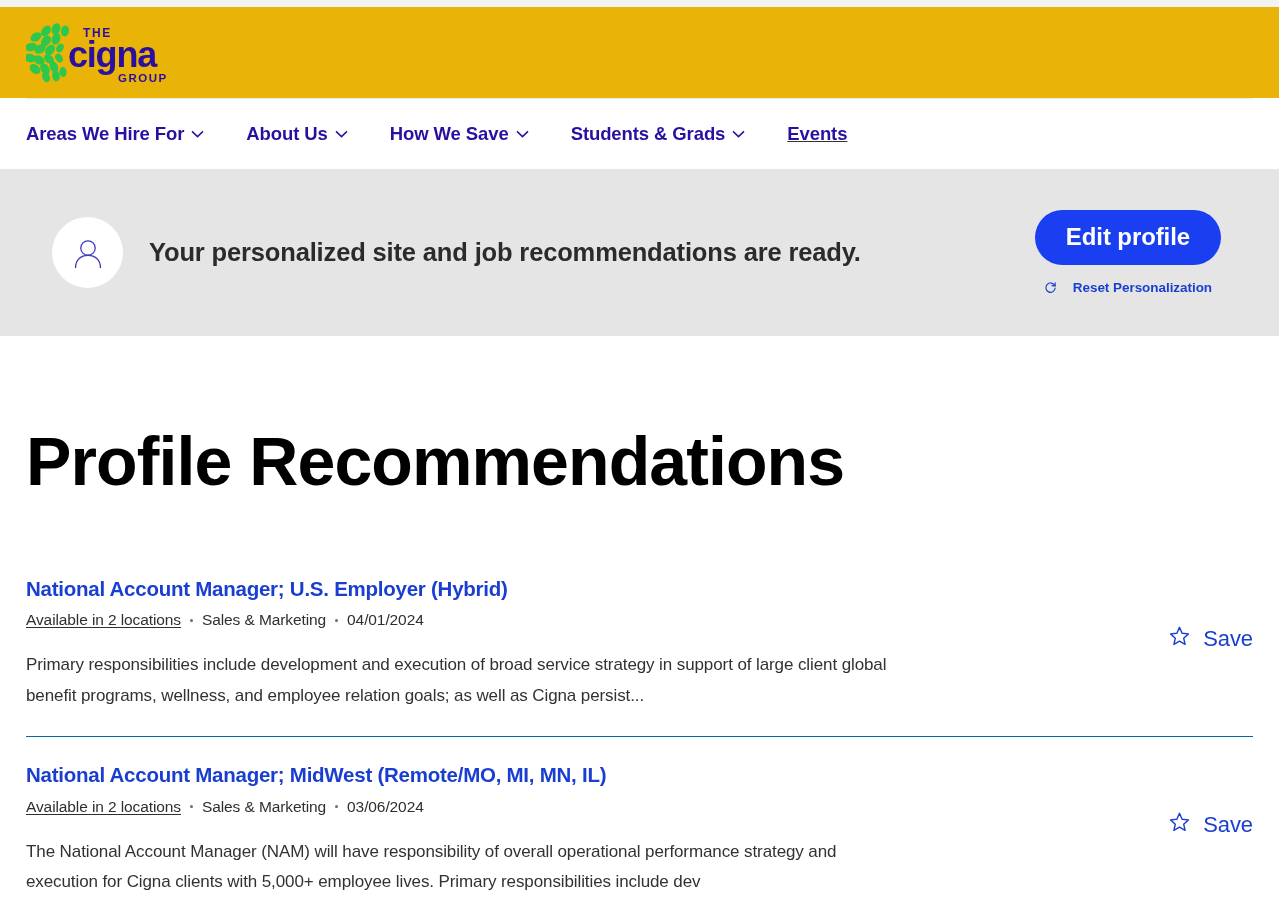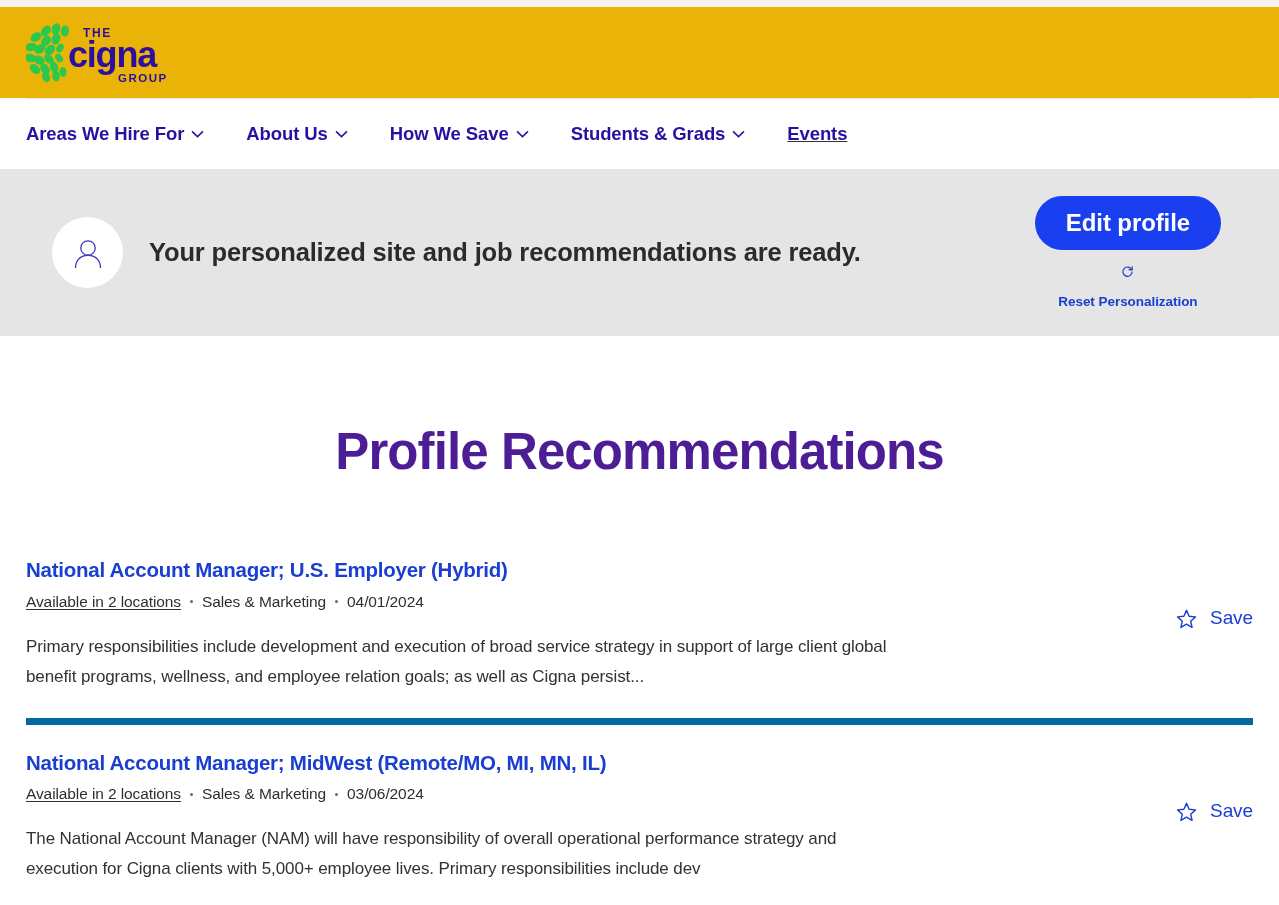--- a/index.html
+++ b/index.html
@@ -151,51 +151,50 @@
   .reset-link {
     display: flex;
     align-items: center;
     gap: 16px;
     color: #1a3fd0;
     font-size: 13.5px;
     font-weight: bold;
     cursor: pointer;
     text-decoration: none;
     letter-spacing: -0.05px;
-    flex-direction: column;
   }
   .reset-link svg { display: block; flex: none; }
 
   
   .main-content {
     background: #ffffff;
     padding: 0 26px;
   }
 
   .page-title {
-    text-align: center;
-    font-size: 51px;
-    font-weight: bold;
-    color: #4c1d95;
+    text-align: left;
+    font-size: 68px;
+    font-weight: bold;
+    color: #000000;
     letter-spacing: -0.9px;
     padding-top: 88px;
     padding-bottom: 0;
     line-height: 1.1;
   }
 
   .jobs-list {
     margin-top: 78px;
   }
 
   .job-card {
     display: flex;
     align-items: flex-start;
     justify-content: space-between;
     padding-bottom: 25px;
-    border-bottom: 7px solid #0369a1;
+    border-bottom: 1px solid #0369a1;
     padding-top: 0;
   }
   .job-card.no-rule { border-bottom: none; }
   .job-card + .job-card { padding-top: 26px; }
 
   .job-main {
     max-width: 925px;
     flex: 1;
   }
 
@@ -249,29 +248,29 @@
   .job-aside {
     flex: none;
     width: 120px;
     display: flex;
     justify-content: flex-end;
     padding-top: 49px;
   }
 
   .save-btn {
     display: flex;
-    align-items: flex-end;
+    align-items: flex-start;
     gap: 13px;
     background: none;
     border: none;
     padding: 0;
     cursor: pointer;
     font-family: inherit;
     color: #1a3fd0;
-    font-size: 19px;
+    font-size: 22px;
     letter-spacing: -0.1px;
   }
   .save-btn svg { display: block; flex: none; }
 </style>
 </head>
 <body>
 
 <div class="top-strip"></div>
 
 <header class="site-header">

